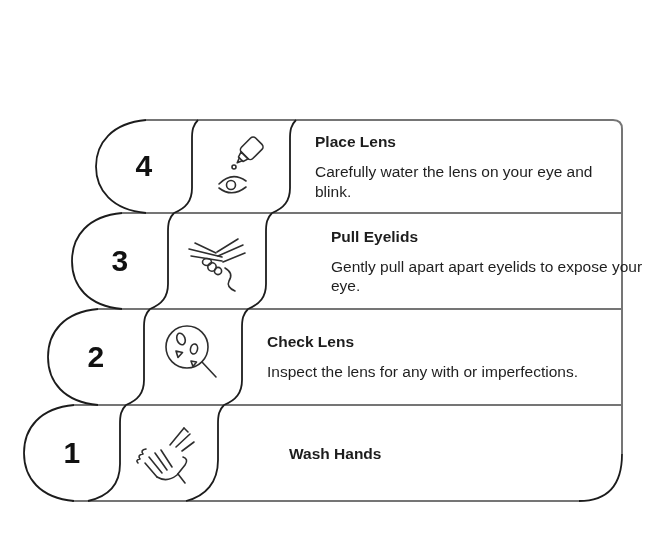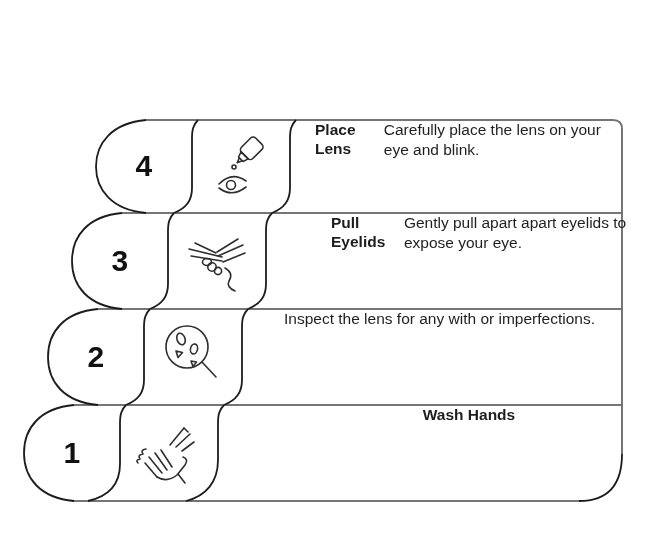--- a/index.html
+++ b/index.html
@@ -16,21 +16,21 @@
     position:absolute;
     transform:translate(-50%,-50%);
     font-size:30px;
     font-weight:700;
     color:#111111;
     letter-spacing:.5px;
   }
   .step-icon{position:absolute;width:76px;height:76px;}
   .step-text{
     position:absolute;
-    display:flex;flex-direction:row;justify-content:center;
+    display:flex;flex-direction:column;justify-content:center;
     gap:11px;
   }
   .step-title{
     font-size:15.5px;font-weight:700;color:#1d1d1d;line-height:19px;
   }
   .step-desc{
     font-size:15.5px;font-weight:400;color:#1f1f1f;line-height:19.5px;
   }
   
   .t4{left:315px;top:120px;height:93px;width:295px;}
@@ -134,26 +134,27 @@
       <path d="M 25 62 L 13 48"></path>
       <path d="M 30 58 L 17 42"></path>
       <path d="M 35 55 L 23 38"></path>
       <path d="M 40 52 L 29 35"></path>
       <path d="M 46 59 L 53 68"></path>
     </g>
   </svg>
 
   <div class="step-text t4">
     <div class="step-title">Place Lens</div>
-    <div class="step-desc">Carefully place the lens on your eye and blink.</div>
+    <div class="step-desc">Carefully water the lens on your eye and blink.</div>
   </div>
   <div class="step-text t3">
     <div class="step-title">Pull Eyelids</div>
     <div class="step-desc">Gently pull apart apart eyelids to expose your eye.</div>
   </div>
   <div class="step-text t2">
+    <div class="step-title">Check Lens</div>
     <div class="step-desc">Inspect the lens for any with or imperfections.</div>
   </div>
   <div class="step-text t1">
     <div class="step-title">Wash Hands</div>
   </div>
 
 </div>
 
 </body></html>

